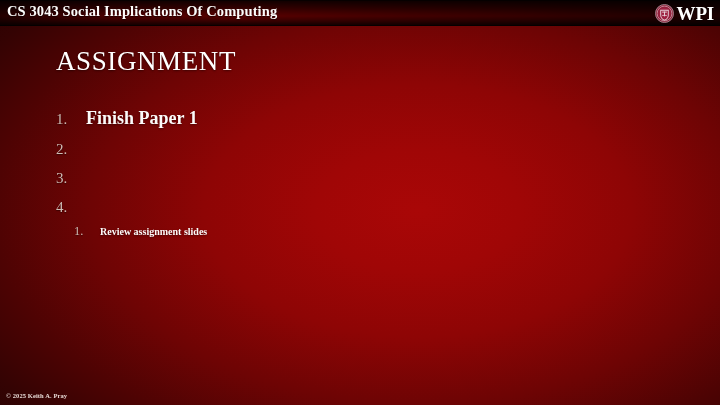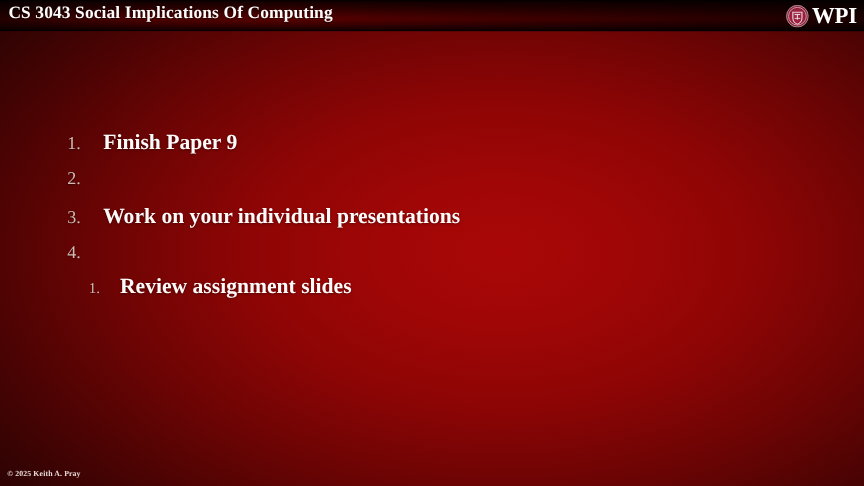--- a/index.html
+++ b/index.html
@@ -138,21 +138,21 @@
     align-items: baseline;
   }
   .sub-num {
     width: 26px;
     flex: 0 0 26px;
     font-size: 12.5px;
     color: #cdbcb5;
     text-shadow: 0 1px 1px rgba(0,0,0,.4);
   }
   .sub-text {
-    font-size: 18px;
+    font-size: 10px;
     font-weight: bold;
     color: #fcfbfa;
     text-shadow: 0 1px 2px rgba(0,0,0,.4);
     text-align: center;
   }
 
   
   .footer {
     position: absolute;
     left: 6px;
@@ -181,35 +181,35 @@
         <path d="M13 14 h14 v9.5 q0 6.4 -7 9.7 q-7 -3.3 -7 -9.7 z" fill="#9c2140"></path>
         <rect x="15" y="16" width="10" height="2" fill="#e8d5db"></rect>
         <rect x="19" y="16" width="2" height="10" fill="#e8d5db"></rect>
         <rect x="15" y="23" width="10" height="1.6" fill="#e8d5db"></rect>
         <circle cx="20" cy="20" r="19" fill="none" stroke="rgba(0,0,0,.35)" stroke-width="1"></circle>
       </svg>
       <span class="wpi-word">WPI</span>
     </div>
   </div>
 
+  <div class="slide-title">ASSIGNMENT</div>
 
   <div class="body-list">
 
     <div class="li-row">
       <span class="li-num">1.</span>
-      <span class="li-text">Finish Paper 9</span>
+      <span class="li-text">Finish Paper 1</span>
     </div>
 
     <div class="li-row">
       <span class="li-num">2.</span>
     </div>
 
     <div class="li-row">
       <span class="li-num">3.</span>
-      <span class="li-text">Work on your individual presentations</span>
     </div>
 
     <div class="li-row">
       <span class="li-num">4.</span>
     </div>
 
     <div class="sub-list">
       <div class="sub-row">
         <span class="sub-num">1.</span>
         <span class="sub-text">Review assignment slides</span>

